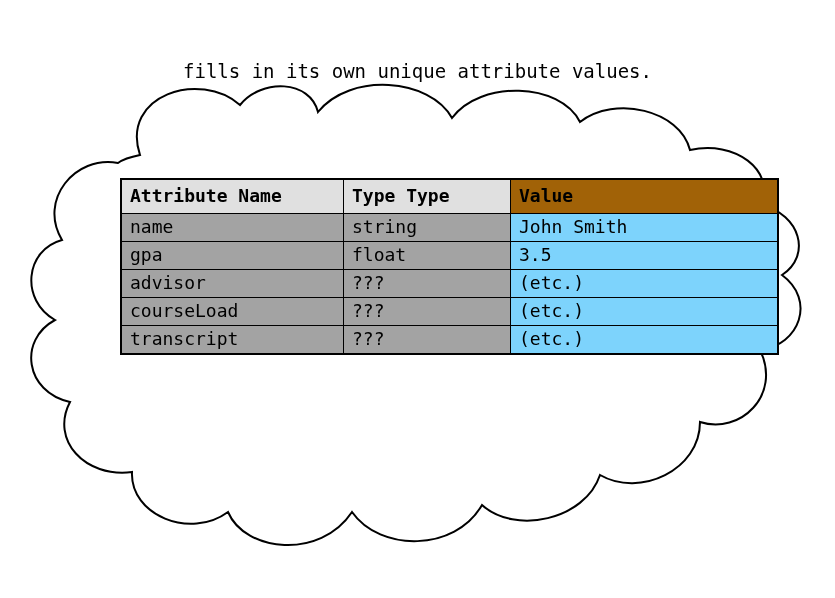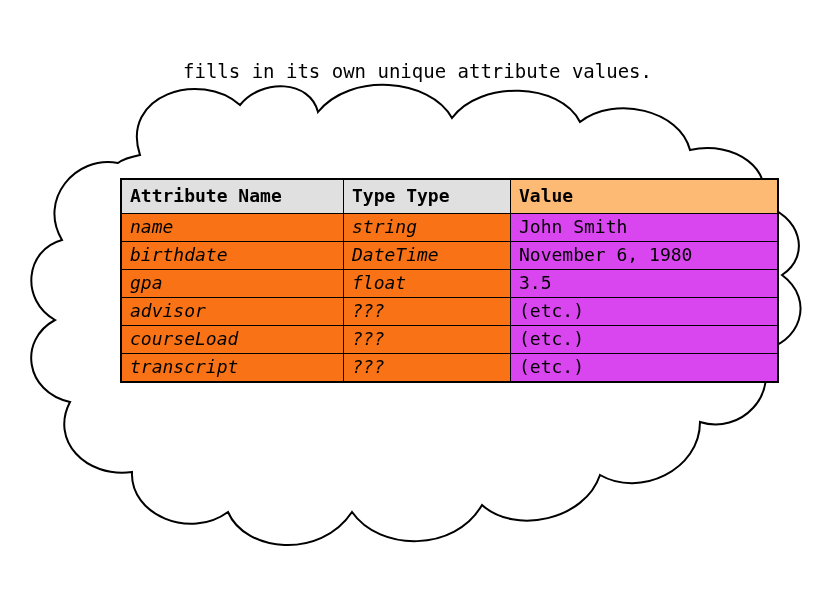--- a/index.html
+++ b/index.html
@@ -67,28 +67,27 @@
     font-weight: bold;
     font-size: 18px;
     height: 30px;
   }
 
   th.col-name, td.col-name { width: 205px; }
   th.col-type, td.col-type { width: 150px; }
   th.col-value, td.col-value { width: 250px; }
 
   thead th.col-name, thead th.col-type { background: #e0e0e0; }
-  thead th.col-value { background: #fdba74; }
+  thead th.col-value { background: #a16207; }
 
   tbody td.col-name, tbody td.col-type {
-    background: #f97316;
-    font-style: italic;
+    background: #a3a3a3;
   }
   tbody td.col-value {
-    background: #d946ef;
+    background: #7dd3fc;
     font-style: normal;
   }
 
   
   table.attr-table {
     border: 2px solid #000000;
   }
 </style>
 </head>
 <body>
@@ -130,25 +129,20 @@
         <th class="col-value">Value</th>
       </tr>
     </thead>
     <tbody>
       <tr>
         <td class="col-name">name</td>
         <td class="col-type">string</td>
         <td class="col-value">John Smith</td>
       </tr>
       <tr>
-        <td class="col-name">birthdate</td>
-        <td class="col-type">DateTime</td>
-        <td class="col-value">November 6, 1980</td>
-      </tr>
-      <tr>
         <td class="col-name">gpa</td>
         <td class="col-type">float</td>
         <td class="col-value">3.5</td>
       </tr>
       <tr>
         <td class="col-name">advisor</td>
         <td class="col-type">???</td>
         <td class="col-value">(etc.)</td>
       </tr>
       <tr>

